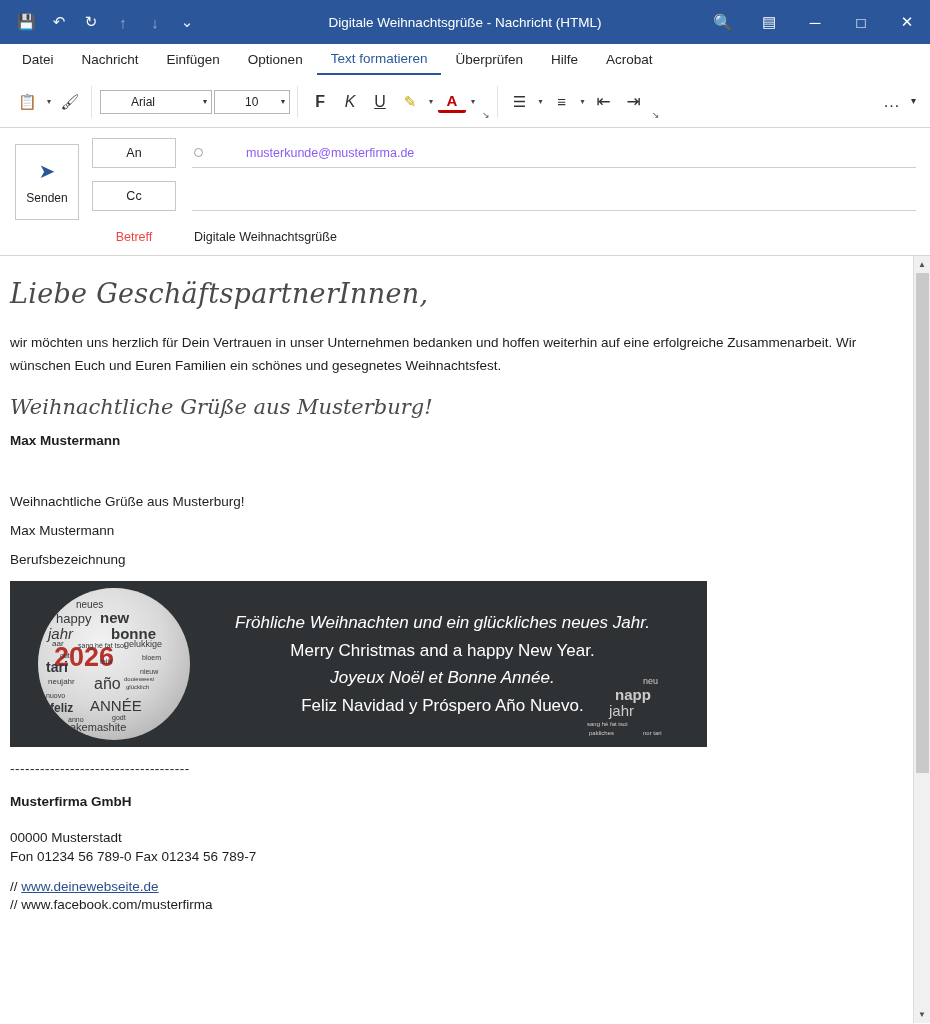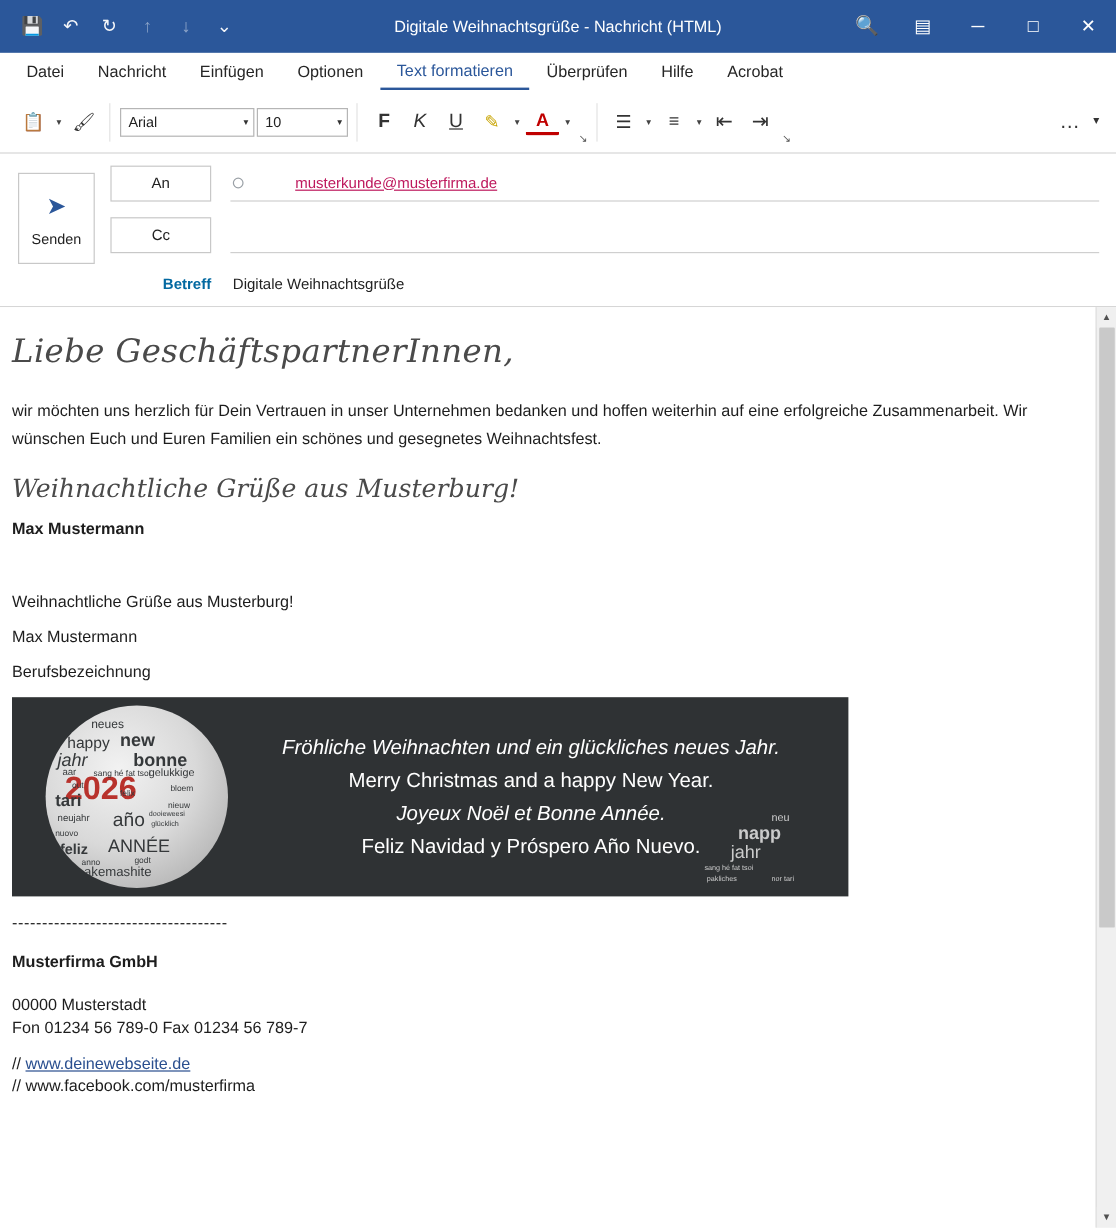--- a/index.html
+++ b/index.html
@@ -127,21 +127,21 @@
     height: 24px;
     border: 1px solid #b5b5b5;
     background: #fff;
     display: flex;
     align-items: center;
     font-size: 12px;
     color: #222;
     padding: 0 4px 0 6px;
     position: relative;
   }
-  .combo .lbl { flex: 1; }
+  .combo .lbl { flex: 1; margin-left: 24px; }
   .combo .arw { font-size: 8px; color: #333; padding-left: 6px; }
   .combo.font { width: 112px; }
   .combo.size { width: 76px; }
   .dlg-launcher {
     font-size: 9px;
     color: #555;
     align-self: flex-end;
     padding-bottom: 4px;
     margin-left: 2px;
   }
@@ -215,35 +215,33 @@
     padding-left: 2px;
     gap: 7px;
   }
   .presence {
     width: 9px; height: 9px;
     border: 1.5px solid #9aa0a6;
     border-radius: 50%;
     display: inline-block;
   }
   .recipient {
-    color: #be185d;
-    text-decoration: underline;
+    color: #8b5cf6;
     padding-left: 36px;
   }
   .subject-row {
     display: flex;
     align-items: center;
     height: 30px;
   }
   .subject-label {
     width: 84px;
-    text-align: right;
+    text-align: center;
     font-size: 12.5px;
-    color: #0369a1;
-    font-weight: bold;
+    color: #ef4444;
   }
   .subject-val {
     flex: 1;
     margin-left: 16px;
     font-size: 12.5px;
     color: #222;
     padding-left: 2px;
   }
 
   

